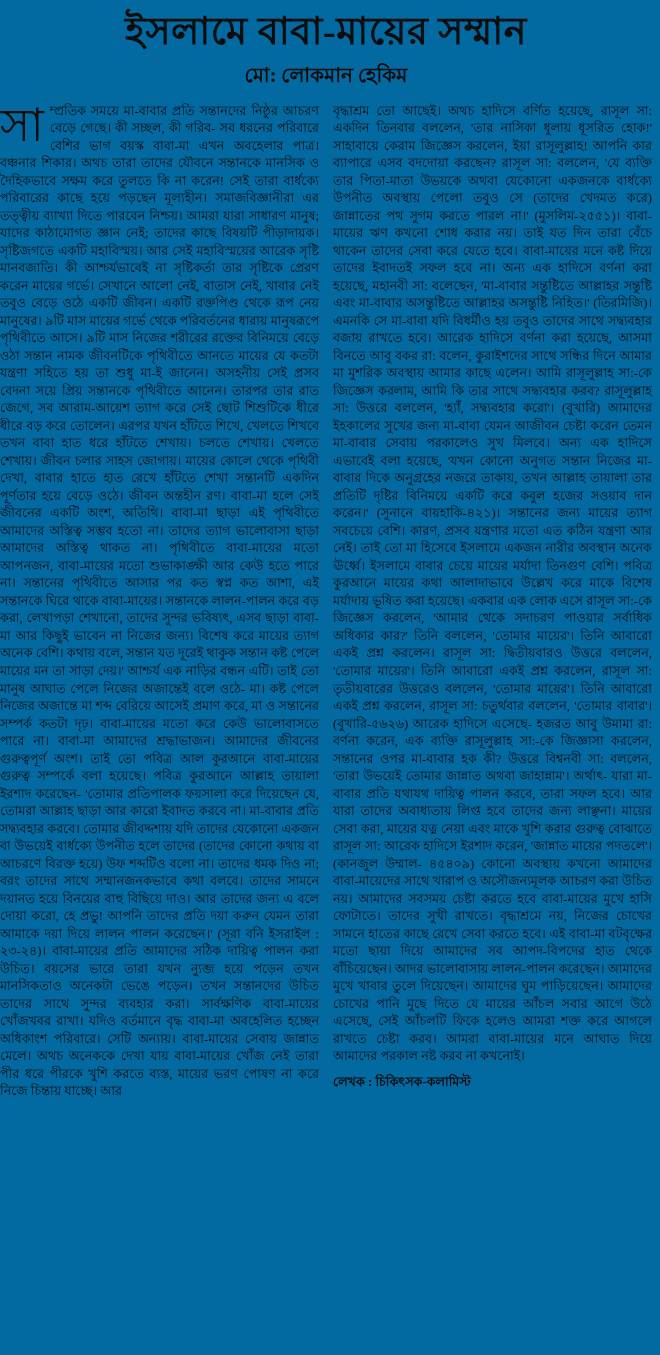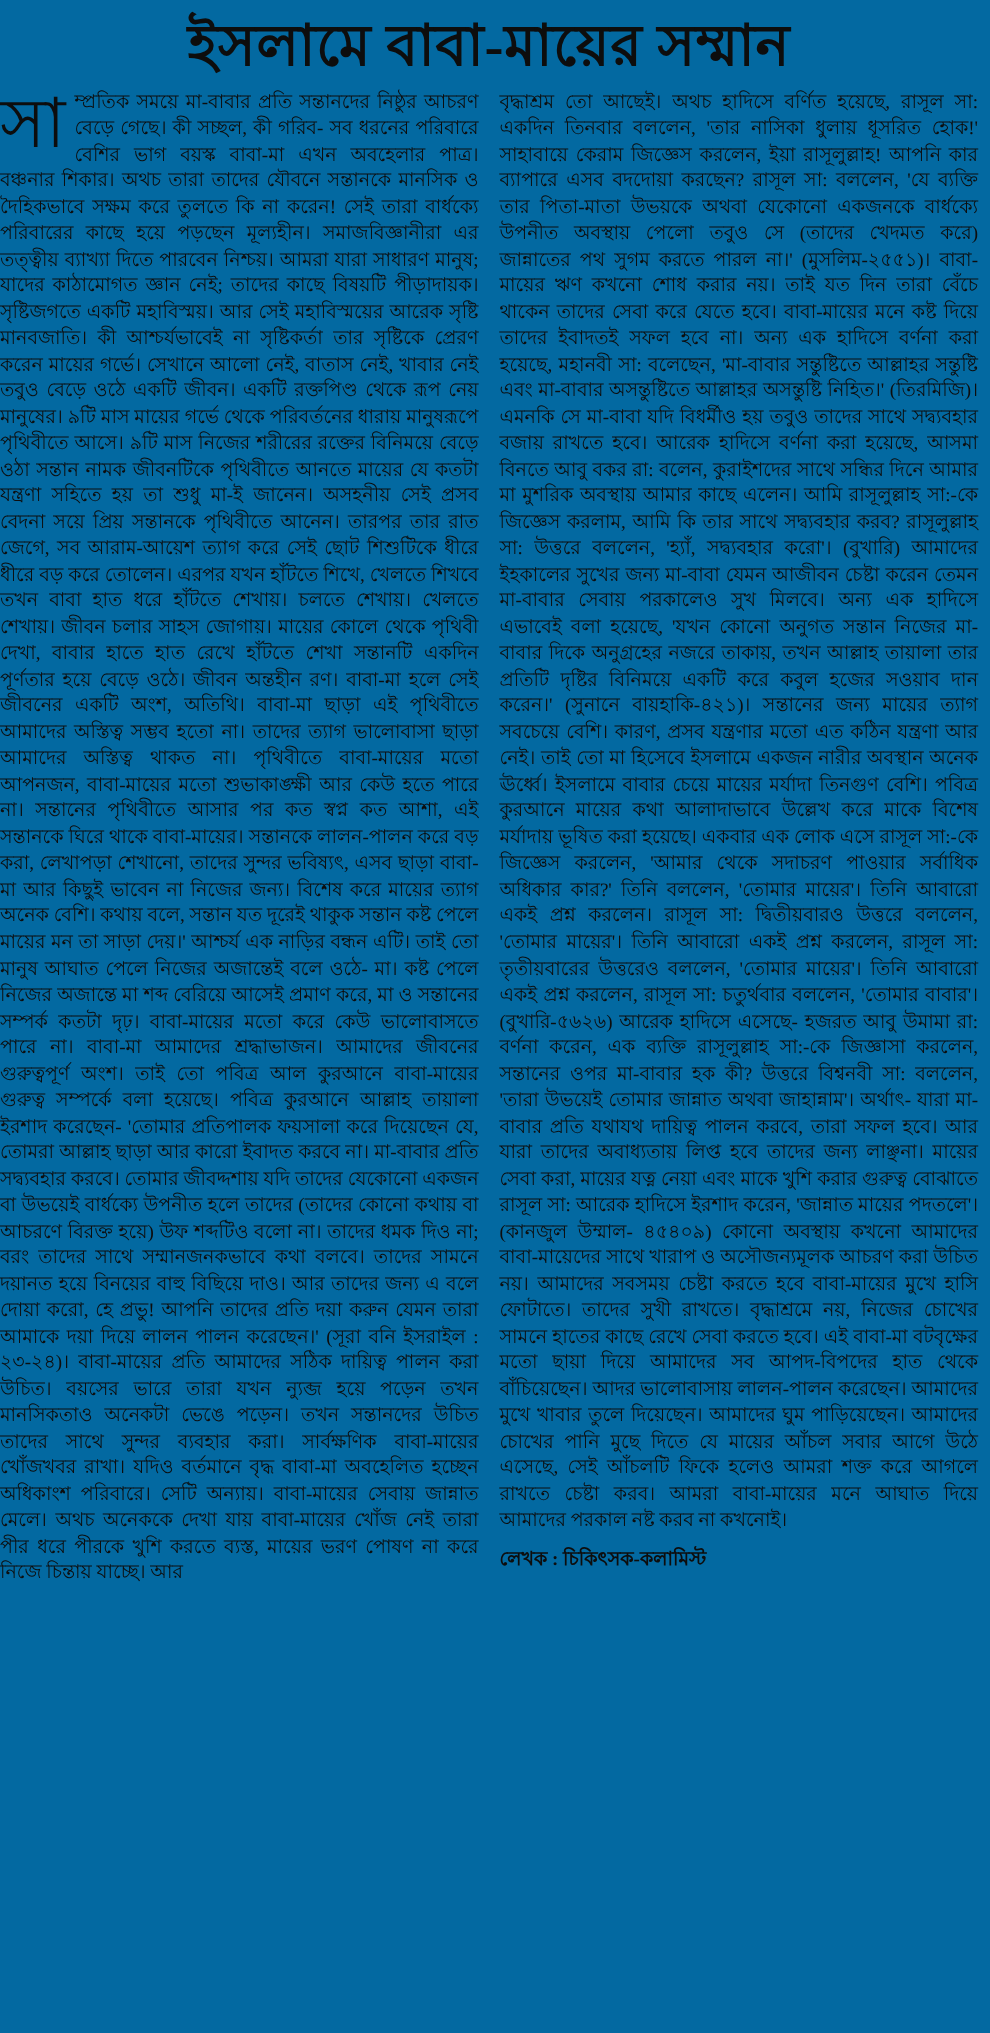--- a/index.html
+++ b/index.html
@@ -60,20 +60,21 @@
     font-size: 12.7px;
   }
 </style>
 </head>
 <body>
 
 <div class="page">
 
   <h1 class="headline">ইসলামে বাবা-মায়ের সম্মান</h1>
 
+  <div class="byline">মো: লোকমান হেকিম</div>
 
   <div class="columns">
 
     <div class="col">
       <span class="dropcap">সা</span><span>ম্প্রতিক সময়ে মা-বাবার প্রতি সন্তানদের নিষ্ঠুর আচরণ বেড়ে গেছে। কী সচ্ছল, কী গরিব- সব ধরনের পরিবারে বেশির ভাগ বয়স্ক বাবা-মা এখন অবহেলার পাত্র। বঞ্চনার শিকার। অথচ তারা তাদের যৌবনে সন্তানকে মানসিক ও দৈহিকভাবে সক্ষম করে তুলতে কি না করেন! সেই তারা বার্ধক্যে পরিবারের কাছে হয়ে পড়ছেন মূল্যহীন। সমাজবিজ্ঞানীরা এর তত্ত্বীয় ব্যাখ্যা দিতে পারবেন নিশ্চয়। আমরা যারা সাধারণ মানুষ; যাদের কাঠামোগত জ্ঞান নেই; তাদের কাছে বিষয়টি পীড়াদায়ক। সৃষ্টিজগতে একটি মহাবিস্ময়। আর সেই মহাবিস্ময়ের আরেক সৃষ্টি মানবজাতি। কী আশ্চর্যভাবেই না সৃষ্টিকর্তা তার সৃষ্টিকে প্রেরণ করেন মায়ের গর্ভে। সেখানে আলো নেই, বাতাস নেই, খাবার নেই তবুও বেড়ে ওঠে একটি জীবন। একটি রক্তপিণ্ড থেকে রূপ নেয় মানুষের। ৯টি মাস মায়ের গর্ভে থেকে পরিবর্তনের ধারায় মানুষরূপে পৃথিবীতে আসে। ৯টি মাস নিজের শরীরের রক্তের বিনিময়ে বেড়ে ওঠা সন্তান নামক জীবনটিকে পৃথিবীতে আনতে মায়ের যে কতটা যন্ত্রণা সহিতে হয় তা শুধু মা-ই জানেন। অসহনীয় সেই প্রসব বেদনা সয়ে প্রিয় সন্তানকে পৃথিবীতে আনেন। তারপর তার রাত জেগে, সব আরাম-আয়েশ ত্যাগ করে সেই ছোট শিশুটিকে ধীরে ধীরে বড় করে তোলেন। এরপর যখন হাঁটতে শিখে, খেলতে শিখবে তখন বাবা হাত ধরে হাঁটতে শেখায়। চলতে শেখায়। খেলতে শেখায়। জীবন চলার সাহস জোগায়। মায়ের কোলে থেকে পৃথিবী দেখা, বাবার হাতে হাত রেখে হাঁটতে শেখা সন্তানটি একদিন পূর্ণতার হয়ে বেড়ে ওঠে। জীবন অন্তহীন রণ। বাবা-মা হলে সেই জীবনের একটি অংশ, অতিথি। বাবা-মা ছাড়া এই পৃথিবীতে আমাদের অস্তিত্ব সম্ভব হতো না। তাদের ত্যাগ ভালোবাসা ছাড়া আমাদের অস্তিত্ব থাকত না। পৃথিবীতে বাবা-মায়ের মতো আপনজন, বাবা-মায়ের মতো শুভাকাঙ্ক্ষী আর কেউ হতে পারে না। সন্তানের পৃথিবীতে আসার পর কত স্বপ্ন কত আশা, এই সন্তানকে ঘিরে থাকে বাবা-মায়ের। সন্তানকে লালন-পালন করে বড় করা, লেখাপড়া শেখানো, তাদের সুন্দর ভবিষ্যৎ, এসব ছাড়া বাবা-মা আর কিছুই ভাবেন না নিজের জন্য। বিশেষ করে মায়ের ত্যাগ অনেক বেশি। কথায় বলে, সন্তান যত দূরেই থাকুক সন্তান কষ্ট পেলে মায়ের মন তা সাড়া দেয়।' আশ্চর্য এক নাড়ির বন্ধন এটি। তাই তো মানুষ আঘাত পেলে নিজের অজান্তেই বলে ওঠে- মা। কষ্ট পেলে নিজের অজান্তে মা শব্দ বেরিয়ে আসেই প্রমাণ করে, মা ও সন্তানের সম্পর্ক কতটা দৃঢ়। বাবা-মায়ের মতো করে কেউ ভালোবাসতে পারে না। বাবা-মা আমাদের শ্রদ্ধাভাজন। আমাদের জীবনের গুরুত্বপূর্ণ অংশ। তাই তো পবিত্র আল কুরআনে বাবা-মায়ের গুরুত্ব সম্পর্কে বলা হয়েছে। পবিত্র কুরআনে আল্লাহ তায়ালা ইরশাদ করেছেন- 'তোমার প্রতিপালক ফয়সালা করে দিয়েছেন যে, তোমরা আল্লাহ ছাড়া আর কারো ইবাদত করবে না। মা-বাবার প্রতি সদ্ব্যবহার করবে। তোমার জীবদ্দশায় যদি তাদের যেকোনো একজন বা উভয়েই বার্ধক্যে উপনীত হলে তাদের (তাদের কোনো কথায় বা আচরণে বিরক্ত হয়ে) উফ শব্দটিও বলো না। তাদের ধমক দিও না; বরং তাদের সাথে সম্মানজনকভাবে কথা বলবে। তাদের সামনে দয়ানত হয়ে বিনয়ের বাহু বিছিয়ে দাও। আর তাদের জন্য এ বলে দোয়া করো, হে প্রভু! আপনি তাদের প্রতি দয়া করুন যেমন তারা আমাকে দয়া দিয়ে লালন পালন করেছেন।' (সূরা বনি ইসরাইল : ২৩-২৪)। বাবা-মায়ের প্রতি আমাদের সঠিক দায়িত্ব পালন করা উচিত। বয়সের ভারে তারা যখন ন্যুব্জ হয়ে পড়েন তখন মানসিকতাও অনেকটা ভেঙে পড়েন। তখন সন্তানদের উচিত তাদের সাথে সুন্দর ব্যবহার করা। সার্বক্ষণিক বাবা-মায়ের খোঁজখবর রাখা। যদিও বর্তমানে বৃদ্ধ বাবা-মা অবহেলিত হচ্ছেন অধিকাংশ পরিবারে। সেটি অন্যায়। বাবা-মায়ের সেবায় জান্নাত মেলে। অথচ অনেককে দেখা যায় বাবা-মায়ের খোঁজ নেই তারা পীর ধরে পীরকে খুশি করতে ব্যস্ত, মায়ের ভরণ পোষণ না করে নিজে চিন্তায় যাচ্ছে। আর</span>
     </div>
 
     <div class="col">
       <span>বৃদ্ধাশ্রম তো আছেই। অথচ হাদিসে বর্ণিত হয়েছে, রাসূল সা: একদিন তিনবার বললেন, 'তার নাসিকা ধুলায় ধূসরিত হোক!' সাহাবায়ে কেরাম জিজ্ঞেস করলেন, ইয়া রাসূলুল্লাহ! আপনি কার ব্যাপারে এসব বদদোয়া করছেন? রাসূল সা: বললেন, 'যে ব্যক্তি তার পিতা-মাতা উভয়কে অথবা যেকোনো একজনকে বার্ধক্যে উপনীত অবস্থায় পেলো তবুও সে (তাদের খেদমত করে) জান্নাতের পথ সুগম করতে পারল না।' (মুসলিম-২৫৫১)। বাবা-মায়ের ঋণ কখনো শোধ করার নয়। তাই যত দিন তারা বেঁচে থাকেন তাদের সেবা করে যেতে হবে। বাবা-মায়ের মনে কষ্ট দিয়ে তাদের ইবাদতই সফল হবে না। অন্য এক হাদিসে বর্ণনা করা হয়েছে, মহানবী সা: বলেছেন, 'মা-বাবার সন্তুষ্টিতে আল্লাহর সন্তুষ্টি এবং মা-বাবার অসন্তুষ্টিতে আল্লাহর অসন্তুষ্টি নিহিত।' (তিরমিজি)। এমনকি সে মা-বাবা যদি বিধর্মীও হয় তবুও তাদের সাথে সদ্ব্যবহার বজায় রাখতে হবে। আরেক হাদিসে বর্ণনা করা হয়েছে, আসমা বিনতে আবু বকর রা: বলেন, কুরাইশদের সাথে সন্ধির দিনে আমার মা মুশরিক অবস্থায় আমার কাছে এলেন। আমি রাসূলুল্লাহ সা:-কে জিজ্ঞেস করলাম, আমি কি তার সাথে সদ্ব্যবহার করব? রাসূলুল্লাহ সা: উত্তরে বললেন, 'হ্যাঁ, সদ্ব্যবহার করো'। (বুখারি) আমাদের ইহকালের সুখের জন্য মা-বাবা যেমন আজীবন চেষ্টা করেন তেমন মা-বাবার সেবায় পরকালেও সুখ মিলবে। অন্য এক হাদিসে এভাবেই বলা হয়েছে, 'যখন কোনো অনুগত সন্তান নিজের মা-বাবার দিকে অনুগ্রহের নজরে তাকায়, তখন আল্লাহ তায়ালা তার প্রতিটি দৃষ্টির বিনিময়ে একটি করে কবুল হজের সওয়াব দান করেন।' (সুনানে বায়হাকি-৪২১)। সন্তানের জন্য মায়ের ত্যাগ সবচেয়ে বেশি। কারণ, প্রসব যন্ত্রণার মতো এত কঠিন যন্ত্রণা আর নেই। তাই তো মা হিসেবে ইসলামে একজন নারীর অবস্থান অনেক ঊর্ধ্বে। ইসলামে বাবার চেয়ে মায়ের মর্যাদা তিনগুণ বেশি। পবিত্র কুরআনে মায়ের কথা আলাদাভাবে উল্লেখ করে মাকে বিশেষ মর্যাদায় ভূষিত করা হয়েছে। একবার এক লোক এসে রাসূল সা:-কে জিজ্ঞেস করলেন, 'আমার থেকে সদাচরণ পাওয়ার সর্বাধিক অধিকার কার?' তিনি বললেন, 'তোমার মায়ের'। তিনি আবারো একই প্রশ্ন করলেন। রাসূল সা: দ্বিতীয়বারও উত্তরে বললেন, 'তোমার মায়ের'। তিনি আবারো একই প্রশ্ন করলেন, রাসূল সা: তৃতীয়বারের উত্তরেও বললেন, 'তোমার মায়ের'। তিনি আবারো একই প্রশ্ন করলেন, রাসূল সা: চতুর্থবার বললেন, 'তোমার বাবার'। (বুখারি-৫৬২৬) আরেক হাদিসে এসেছে- হজরত আবু উমামা রা: বর্ণনা করেন, এক ব্যক্তি রাসূলুল্লাহ সা:-কে জিজ্ঞাসা করলেন, সন্তানের ওপর মা-বাবার হক কী? উত্তরে বিশ্বনবী সা: বললেন, 'তারা উভয়েই তোমার জান্নাত অথবা জাহান্নাম'। অর্থাৎ- যারা মা-বাবার প্রতি যথাযথ দায়িত্ব পালন করবে, তারা সফল হবে। আর যারা তাদের অবাধ্যতায় লিপ্ত হবে তাদের জন্য লাঞ্ছনা। মায়ের সেবা করা, মায়ের যত্ন নেয়া এবং মাকে খুশি করার গুরুত্ব বোঝাতে রাসূল সা: আরেক হাদিসে ইরশাদ করেন, 'জান্নাত মায়ের পদতলে'। (কানজুল উম্মাল- ৪৫৪০৯) কোনো অবস্থায় কখনো আমাদের বাবা-মায়েদের সাথে খারাপ ও অসৌজন্যমূলক আচরণ করা উচিত নয়। আমাদের সবসময় চেষ্টা করতে হবে বাবা-মায়ের মুখে হাসি ফোটাতে। তাদের সুখী রাখতে। বৃদ্ধাশ্রমে নয়, নিজের চোখের সামনে হাতের কাছে রেখে সেবা করতে হবে। এই বাবা-মা বটবৃক্ষের মতো ছায়া দিয়ে আমাদের সব আপদ-বিপদের হাত থেকে বাঁচিয়েছেন। আদর ভালোবাসায় লালন-পালন করেছেন। আমাদের মুখে খাবার তুলে দিয়েছেন। আমাদের ঘুম পাড়িয়েছেন। আমাদের চোখের পানি মুছে দিতে যে মায়ের আঁচল সবার আগে উঠে এসেছে, সেই আঁচলটি ফিকে হলেও আমরা শক্ত করে আগলে রাখতে চেষ্টা করব। আমরা বাবা-মায়ের মনে আঘাত দিয়ে আমাদের পরকাল নষ্ট করব না কখনোই।</span>
       <span class="author-credit">লেখক : চিকিৎসক-কলামিস্ট</span>

